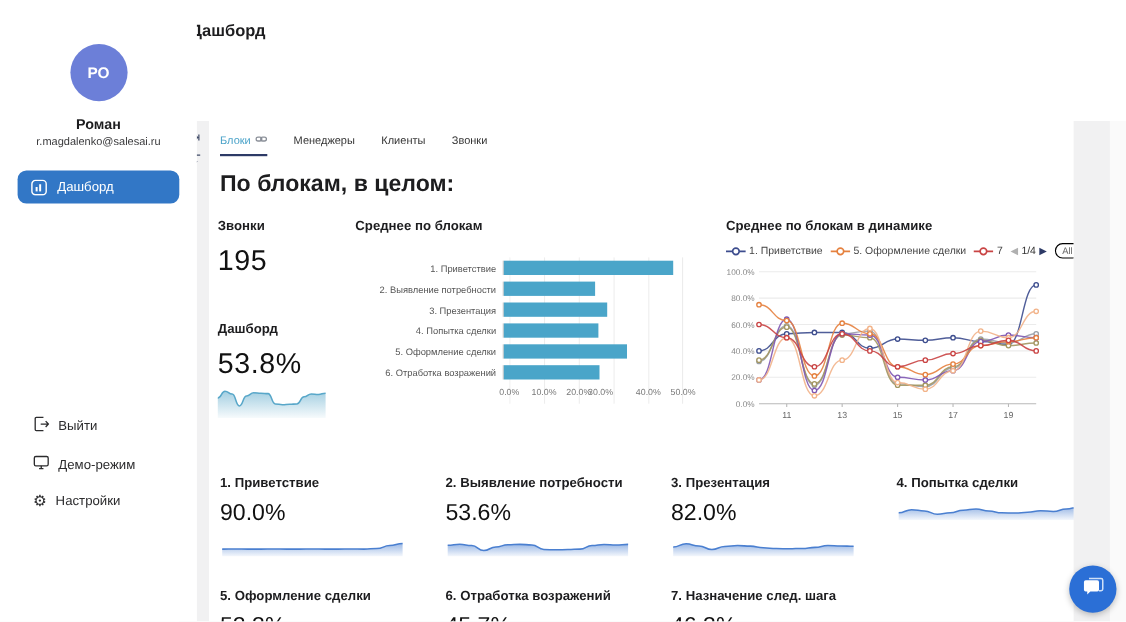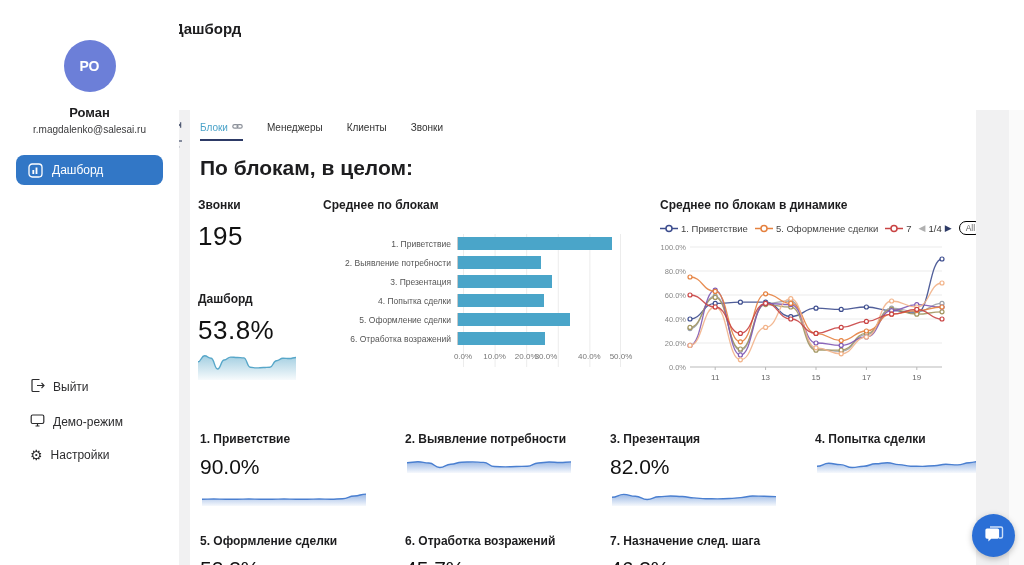--- a/index.html
+++ b/index.html
@@ -400,21 +400,21 @@
         <div class="mcard" style="left: 0px; top: 0px;"><div class="mcard-title">1. Приветствие</div><div class="mcard-value">90.0%</div><svg width="168" height="22" class="mcard-spark">
             <defs>
               <linearGradient id="g1" x1="0" y1="0" x2="0" y2="1">
                 <stop offset="0%" stop-color="#4a7fd0" stop-opacity="0.55"></stop>
                 <stop offset="100%" stop-color="#4a7fd0" stop-opacity="0.05"></stop>
               </linearGradient>
             </defs>
             <path d="M 2 15.2 C 7.857142857142857 15.2, 7.857142857142857 15.04, 13.714285714285714 15.04 C 19.57142857142857 15.04, 19.57142857142857 15.2, 25.428571428571427 15.2 C 31.285714285714285 15.2, 31.285714285714285 15.2, 37.142857142857146 15.2 C 43 15.2, 43 15.04, 48.857142857142854 15.04 C 54.71428571428571 15.04, 54.71428571428571 15.2, 60.57142857142857 15.2 C 66.42857142857143 15.2, 66.42857142857143 15.2, 72.28571428571429 15.2 C 78.14285714285714 15.2, 78.14285714285714 15.04, 84 15.04 C 89.85714285714286 15.04, 89.85714285714286 15.2, 95.71428571428571 15.2 C 101.57142857142857 15.2, 101.57142857142857 15.2, 107.42857142857143 15.2 C 113.28571428571428 15.2, 113.28571428571428 15.04, 119.14285714285714 15.04 C 125 15.04, 125 15.2, 130.85714285714286 15.2 C 136.71428571428572 15.2, 136.71428571428572 14.719999999999999, 142.57142857142858 14.719999999999999 C 148.42857142857144 14.719999999999999, 148.42857142857144 12, 154.28571428571428 12 C 160.14285714285714 12, 160.14285714285714 10.08, 166 10.08 L 166 22 L 2 22 Z" fill="url(#g1)" stroke="none"></path>
             <path d="M 2 15.2 C 7.857142857142857 15.2, 7.857142857142857 15.04, 13.714285714285714 15.04 C 19.57142857142857 15.04, 19.57142857142857 15.2, 25.428571428571427 15.2 C 31.285714285714285 15.2, 31.285714285714285 15.2, 37.142857142857146 15.2 C 43 15.2, 43 15.04, 48.857142857142854 15.04 C 54.71428571428571 15.04, 54.71428571428571 15.2, 60.57142857142857 15.2 C 66.42857142857143 15.2, 66.42857142857143 15.2, 72.28571428571429 15.2 C 78.14285714285714 15.2, 78.14285714285714 15.04, 84 15.04 C 89.85714285714286 15.04, 89.85714285714286 15.2, 95.71428571428571 15.2 C 101.57142857142857 15.2, 101.57142857142857 15.2, 107.42857142857143 15.2 C 113.28571428571428 15.2, 113.28571428571428 15.04, 119.14285714285714 15.04 C 125 15.04, 125 15.2, 130.85714285714286 15.2 C 136.71428571428572 15.2, 136.71428571428572 14.719999999999999, 142.57142857142858 14.719999999999999 C 148.42857142857144 14.719999999999999, 148.42857142857144 12, 154.28571428571428 12 C 160.14285714285714 12, 160.14285714285714 10.08, 166 10.08" fill="none" stroke="#4a7fd0" stroke-width="1.4"></path>
           </svg></div>
-        <div class="mcard" style="left: 205px; top: 0px;"><div class="mcard-title">2. Выявление потребности</div><svg width="168" height="22" class="mcard-spark">
+        <div class="mcard" style="left: 205px; top: 0px;"><div class="mcard-title">2. Выявление потребности</div><div class="mcard-value">53.6%</div><svg width="168" height="22" class="mcard-spark">
             <defs>
               <linearGradient id="g2" x1="0" y1="0" x2="0" y2="1">
                 <stop offset="0%" stop-color="#4a7fd0" stop-opacity="0.55"></stop>
                 <stop offset="100%" stop-color="#4a7fd0" stop-opacity="0.05"></stop>
               </linearGradient>
             </defs>
             <path d="M 2 11.68 C 7.466666666666667 11.68, 7.466666666666667 10.72, 12.933333333333334 10.72 C 18.4 10.72, 18.4 12, 23.866666666666667 12 C 29.333333333333332 12, 29.333333333333332 16.48, 34.8 16.48 C 40.266666666666666 16.48, 40.266666666666666 13.280000000000001, 45.733333333333334 13.280000000000001 C 51.2 13.280000000000001, 51.2 11.2, 56.666666666666664 11.2 C 62.133333333333326 11.2, 62.133333333333326 10.88, 67.6 10.88 C 73.06666666666666 10.88, 73.06666666666666 11.36, 78.53333333333333 11.36 C 84 11.36, 84 15.52, 89.46666666666667 15.52 C 94.93333333333334 15.52, 94.93333333333334 15.84, 100.4 15.84 C 105.86666666666667 15.84, 105.86666666666667 15.52, 111.33333333333333 15.52 C 116.8 15.52, 116.8 15.2, 122.26666666666667 15.2 C 127.73333333333332 15.2, 127.73333333333332 12, 133.2 12 C 138.66666666666666 12, 138.66666666666666 11.04, 144.13333333333333 11.04 C 149.6 11.04, 149.6 11.52, 155.06666666666666 11.52 C 160.53333333333333 11.52, 160.53333333333333 10.88, 166 10.88 L 166 22 L 2 22 Z" fill="url(#g2)" stroke="none"></path>
             <path d="M 2 11.68 C 7.466666666666667 11.68, 7.466666666666667 10.72, 12.933333333333334 10.72 C 18.4 10.72, 18.4 12, 23.866666666666667 12 C 29.333333333333332 12, 29.333333333333332 16.48, 34.8 16.48 C 40.266666666666666 16.48, 40.266666666666666 13.280000000000001, 45.733333333333334 13.280000000000001 C 51.2 13.280000000000001, 51.2 11.2, 56.666666666666664 11.2 C 62.133333333333326 11.2, 62.133333333333326 10.88, 67.6 10.88 C 73.06666666666666 10.88, 73.06666666666666 11.36, 78.53333333333333 11.36 C 84 11.36, 84 15.52, 89.46666666666667 15.52 C 94.93333333333334 15.52, 94.93333333333334 15.84, 100.4 15.84 C 105.86666666666667 15.84, 105.86666666666667 15.52, 111.33333333333333 15.52 C 116.8 15.52, 116.8 15.2, 122.26666666666667 15.2 C 127.73333333333332 15.2, 127.73333333333332 12, 133.2 12 C 138.66666666666666 12, 138.66666666666666 11.04, 144.13333333333333 11.04 C 149.6 11.04, 149.6 11.52, 155.06666666666666 11.52 C 160.53333333333333 11.52, 160.53333333333333 10.88, 166 10.88" fill="none" stroke="#4a7fd0" stroke-width="1.4"></path>
           </svg></div>
         <div class="mcard" style="left: 410px; top: 0px;"><div class="mcard-title">3. Презентация</div><div class="mcard-value">82.0%</div><svg width="168" height="22" class="mcard-spark">

